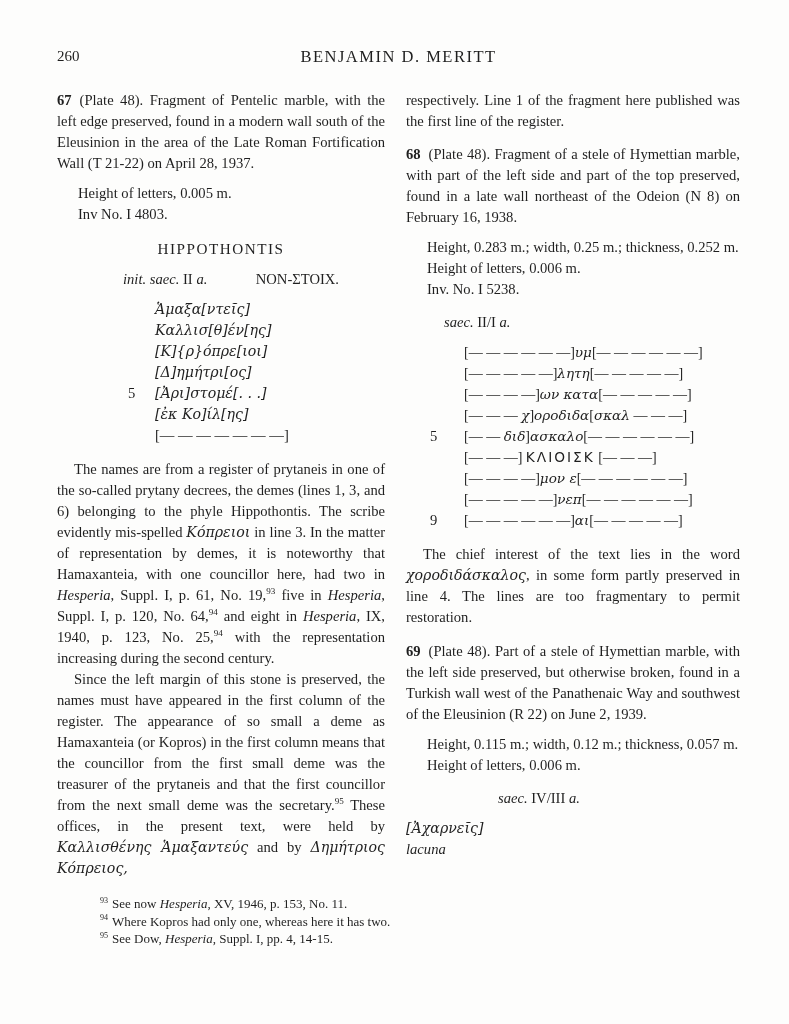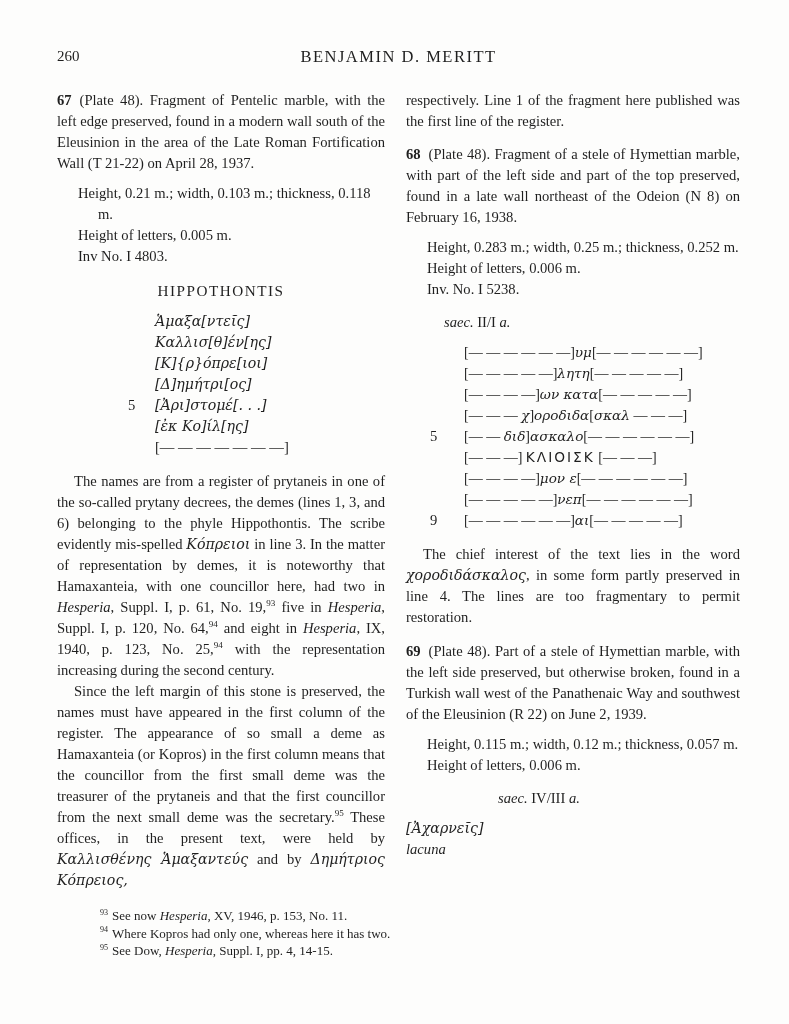--- a/index.html
+++ b/index.html
@@ -59,27 +59,30 @@
     <span class="runhead">BENJAMIN D. MERITT</span>
   </div>
 
   <div class="cols">
 
     <div class="col left">
 
       <p class="para mb"><span class="bd entrynum">67</span><span>(Plate 48). Fragment of Pentelic marble, with the left edge preserved, found in a modern wall south of the Eleusinion in the area of the Late Roman Fortification Wall (T 21-22) on April 28, 1937.</span></p>
 
       <div class="meas">
-        <div class="measline">Height, 0.21 m.; width, 0.103 m.; thickness, 0.118 m.</div>
         <div class="measline">Height of letters, 0.005 m.</div>
         <div class="measline">Inv No. I 4803.</div>
       </div>
 
       <div class="ins-head">HIPPOTHONTIS</div>
 
+      <div class="daterow">
+        <span><span class="it">init. saec.</span><span> II </span><span class="it">a.</span></span>
+        <span>NON-ΣΤΟΙΧ.</span>
+      </div>
 
       <div class="insc insc67">
         <div class="irow">
             <span class="inum"></span>
             <span class="itxt"><span class="gk">Ἁμαξα[ντεῖς]</span></span>
           </div>
         <div class="irow">
             <span class="inum"></span>
             <span class="itxt"><span class="gk">Καλλισ[θ]έν[ης]</span></span>
           </div>

